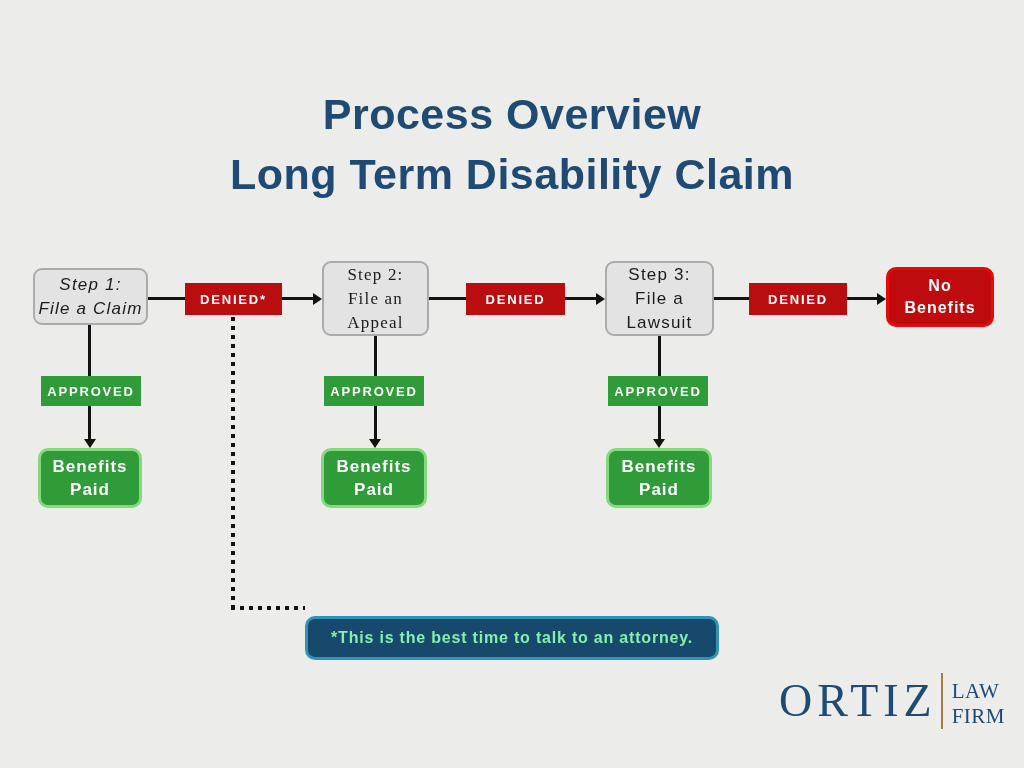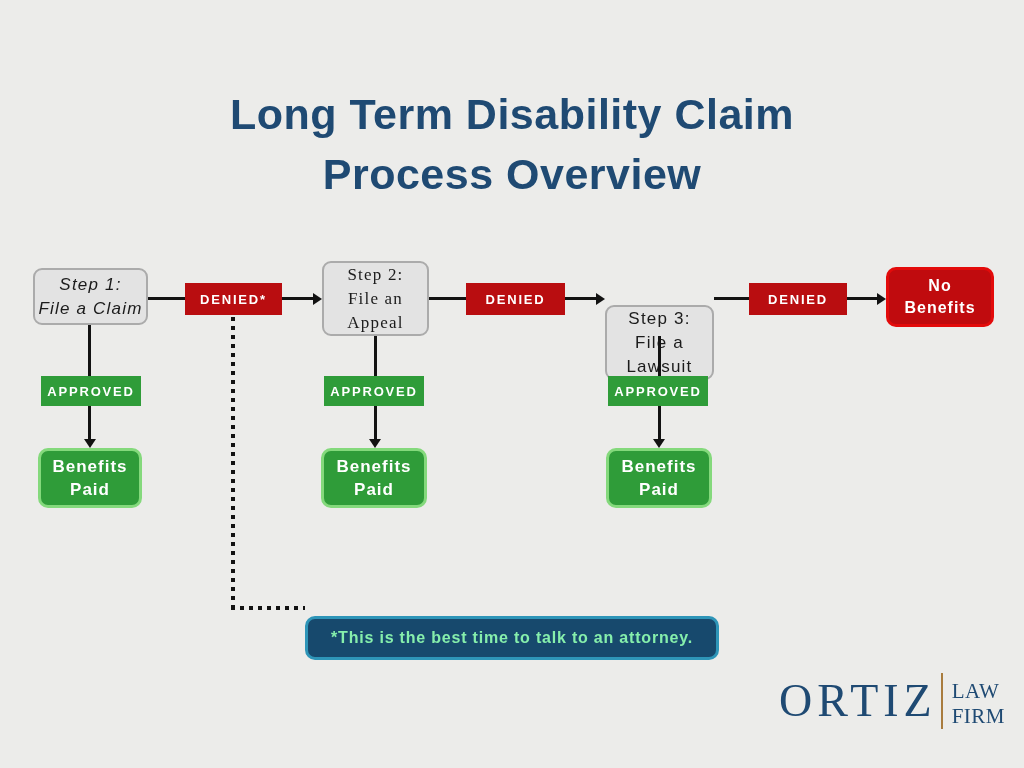--- a/index.html
+++ b/index.html
@@ -52,34 +52,34 @@
   .logo-name{font-size:46px;letter-spacing:5px;line-height:57px;}
   .logo-divider{width:2px;height:56px;background:var(--gold);margin:0 9px 0 4px;}
   .logo-words{display:flex;flex-direction:column;font-size:21px;letter-spacing:0.5px;line-height:25px;}
 </style>
 </head>
 <body>
 
 <div class="canvas">
 
   <div class="title">
+    <div>Process Overview</div>
     <div>Long Term Disability Claim</div>
-    <div>Process Overview</div>
   </div>
 
   <div class="step" style="left:33px;top:268px;width:115px;height:57px;font-style:italic;">
     <span>Step 1:</span>
     <span>File a Claim</span>
   </div>
   <div class="step" style="left:322px;top:261px;width:107px;height:75px;font-family:Liberation Serif, serif;">
     <span>Step 2:</span>
     <span>File an</span>
     <span>Appeal</span>
   </div>
-  <div class="step" style="left:605px;top:261px;width:109px;height:75px;margin-top:44px;">
+  <div class="step" style="left:605px;top:261px;width:109px;height:75px;">
     <span>Step 3:</span>
     <span>File a</span>
     <span>Lawsuit</span>
   </div>
 
   <div class="denied" style="left:185px;top:283px;width:97px;height:32px;">DENIED*</div>
   <div class="denied" style="left:466px;top:283px;width:99px;height:32px;">DENIED</div>
   <div class="denied" style="left:749px;top:283px;width:98px;height:32px;">DENIED</div>
 
   <div class="no-benefits" style="left:886px;top:267px;width:108px;height:60px;">

